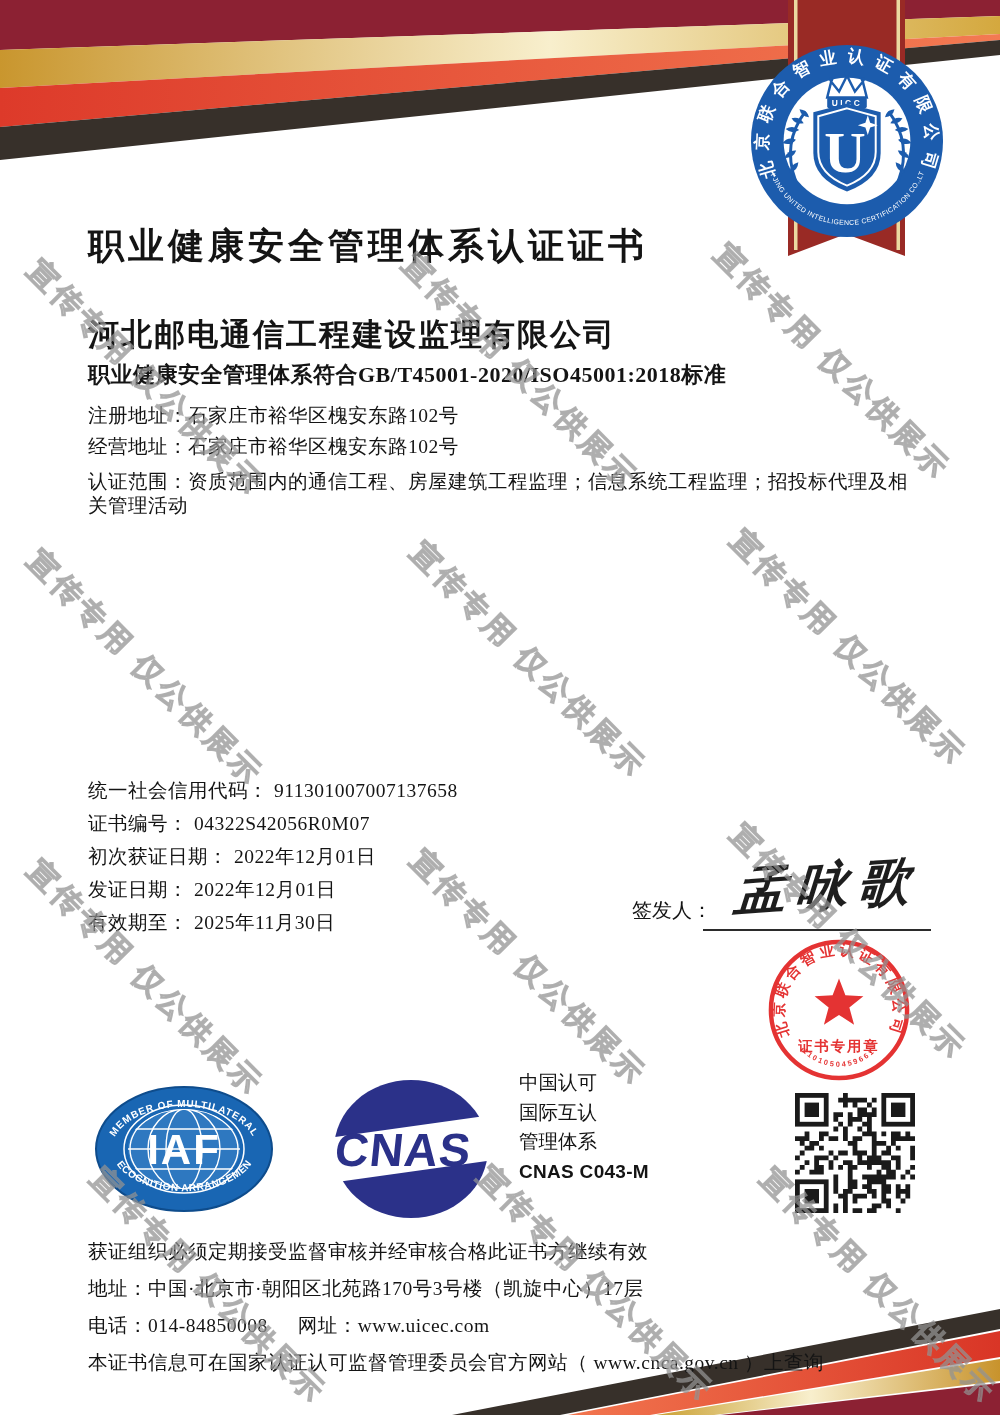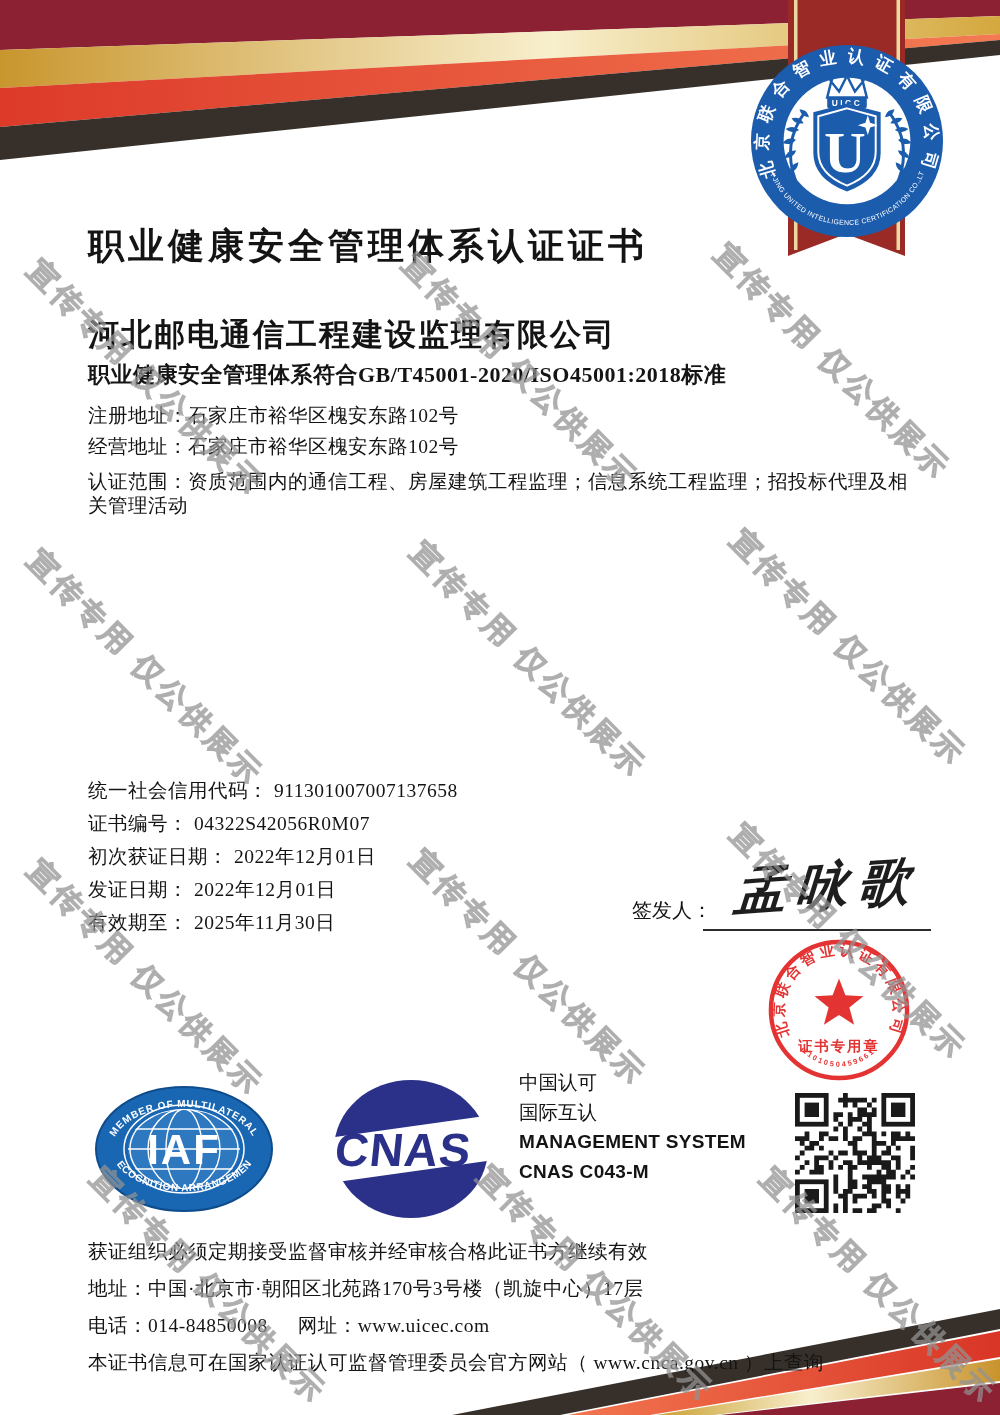--- a/index.html
+++ b/index.html
@@ -222,21 +222,21 @@
 
   <svg id="cnas" class="abs" viewBox="0 0 170 150">
     <ellipse cx="85" cy="75" rx="79" ry="71" fill="#2b3189"></ellipse>
     <rect x="-22" y="52" width="214" height="46" fill="#ffffff" transform="rotate(-8 85 75)"></rect>
     <text x="85" y="92" font-size="48" font-weight="bold" fill="#2b3189" letter-spacing="1" text-anchor="middle" font-family="Liberation Sans,sans-serif" transform="skewX(-6)">CNAS</text>
   </svg>
 
   <div id="accred" class="abs">
     <div class="cnl">中国认可</div>
     <div class="cnl">国际互认</div>
-    <div class="enl">MANAGEMENT SYSTEM</div>
+    <div class="cnl">管理体系</div>
     <div class="enl">CNAS C043-M</div>
   </div>
 
   <svg id="qr" class="abs" viewBox="0 0 120 120">
     <rect x="0" y="0" width="120" height="120" fill="#ffffff"></rect>
     <g fill="#1a1a1a">
       <rect x="0" y="0" width="33.6" height="33.6"></rect>
         <rect x="4.8" y="4.8" width="24" height="24" fill="#fff"></rect>
         <rect x="9.6" y="9.6" width="14.4" height="14.4"></rect>
       <rect x="86.4" y="0" width="33.6" height="33.6"></rect>

